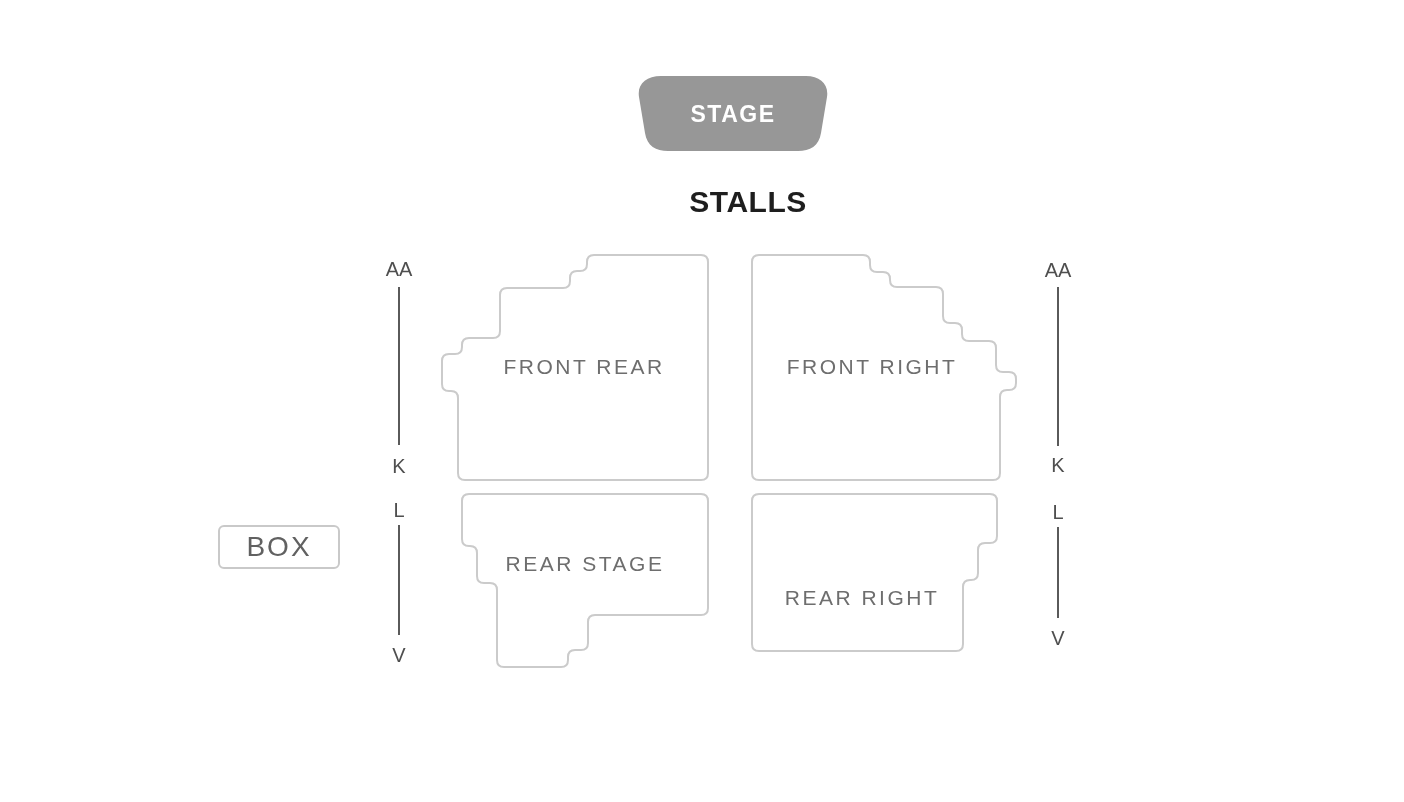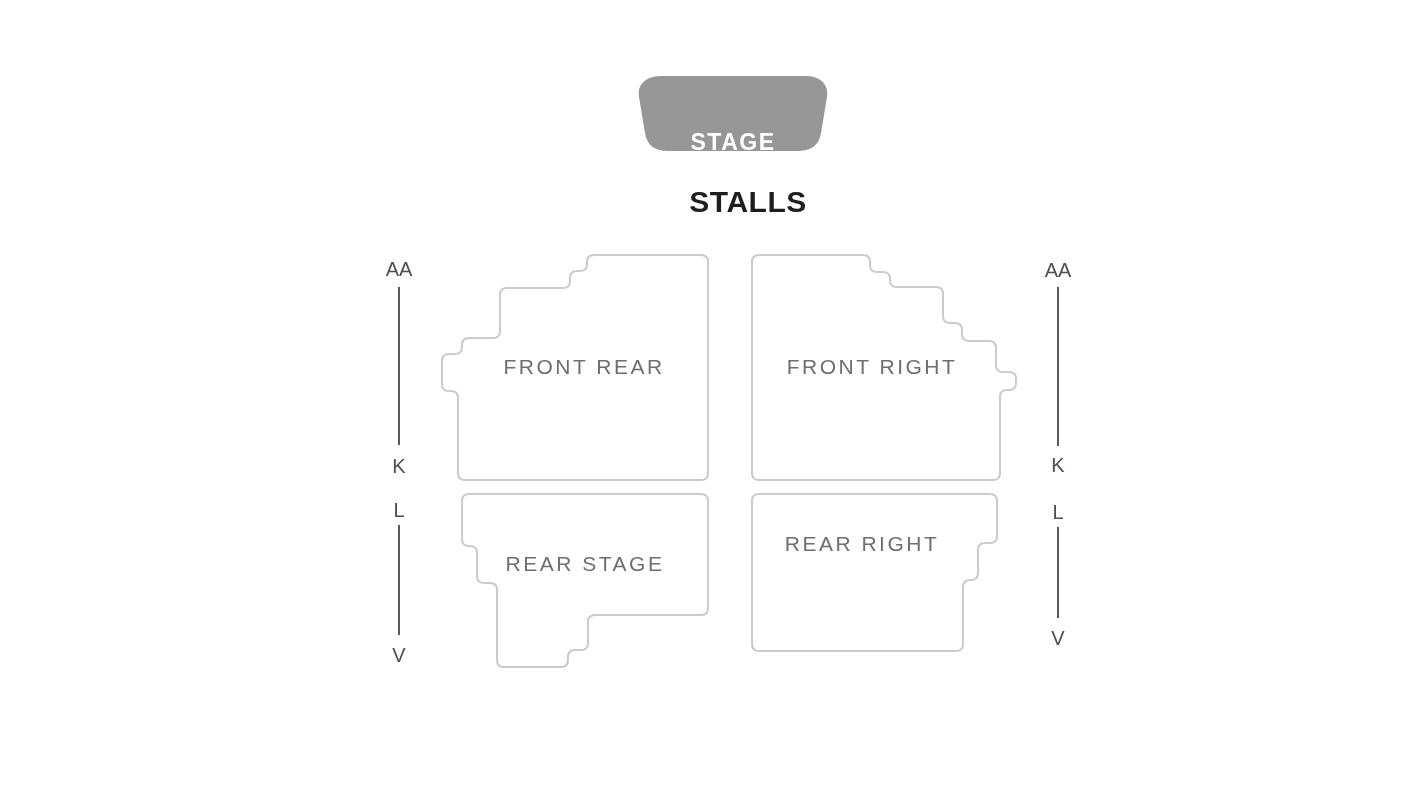--- a/index.html
+++ b/index.html
@@ -33,21 +33,20 @@
   .stage-label {
     position: absolute;
     left: 733px;
     top: 114px;
     transform: translate(-50%, -50%);
     color: var(--stage-text, #ffffff);
     font-size: 23px;
     font-weight: 700;
     letter-spacing: 1.5px;
     white-space: nowrap;
-    margin-top: 28px;
   }
   .stalls-title {
     position: absolute;
     left: 748px;
     top: 202px;
     transform: translate(-50%, -50%);
     color: var(--title-text, #1e1e1e);
     font-size: 30px;
     font-weight: 700;
     letter-spacing: 0.5px;
@@ -114,30 +113,33 @@
       </g>
   </svg>
 
   <div class="overlay">
     <div class="stage-label">STAGE</div>
     <div class="stalls-title">STALLS</div>
     <div id="dynamic-labels">
         <div class="section-label" style="left: 584px; top: 367px;">FRONT REAR</div>
         <div class="section-label" style="left: 872px; top: 367px;">FRONT RIGHT</div>
         <div class="section-label" style="left: 585px; top: 564px;">REAR STAGE</div>
-        <div class="section-label" style="left: 862px; top: 544px;">REAR RIGHT</div>
+        <div class="section-label" style="left: 862px; top: 598px;">REAR RIGHT</div>
         <div class="row-label" style="left: 399px; top: 269px;">AA</div>
         <div class="row-line" style="left: 398px; top: 287px; height: 158px;"></div>
         <div class="row-label" style="left: 399px; top: 466px;">K</div>
         <div class="row-label" style="left: 399px; top: 510px;">L</div>
         <div class="row-line" style="left: 398px; top: 525px; height: 110px;"></div>
         <div class="row-label" style="left: 399px; top: 655px;">V</div>
         <div class="row-label" style="left: 1058px; top: 270px;">AA</div>
         <div class="row-line" style="left: 1057px; top: 287px; height: 159px;"></div>
         <div class="row-label" style="left: 1058px; top: 465px;">K</div>
         <div class="row-label" style="left: 1058px; top: 512px;">L</div>
         <div class="row-line" style="left: 1057px; top: 527px; height: 91px;"></div>
         <div class="row-label" style="left: 1058px; top: 638px;">V</div>
       </div>
   </div>
 
+  <div class="box-section">
+    <span class="box-label">BOX</span>
+  </div>
 
 </div>
 
 </body></html>

